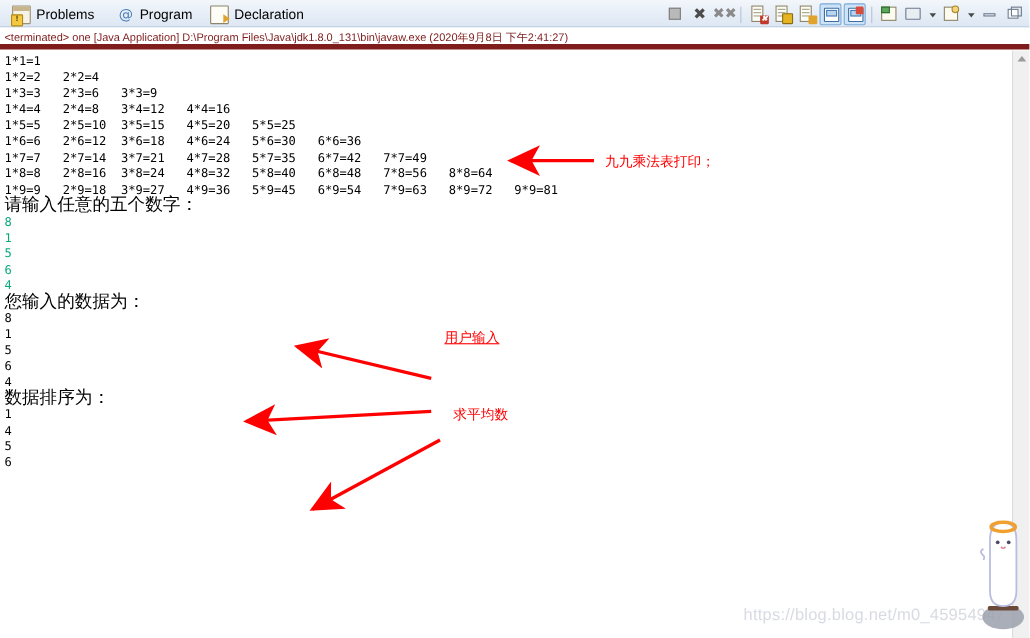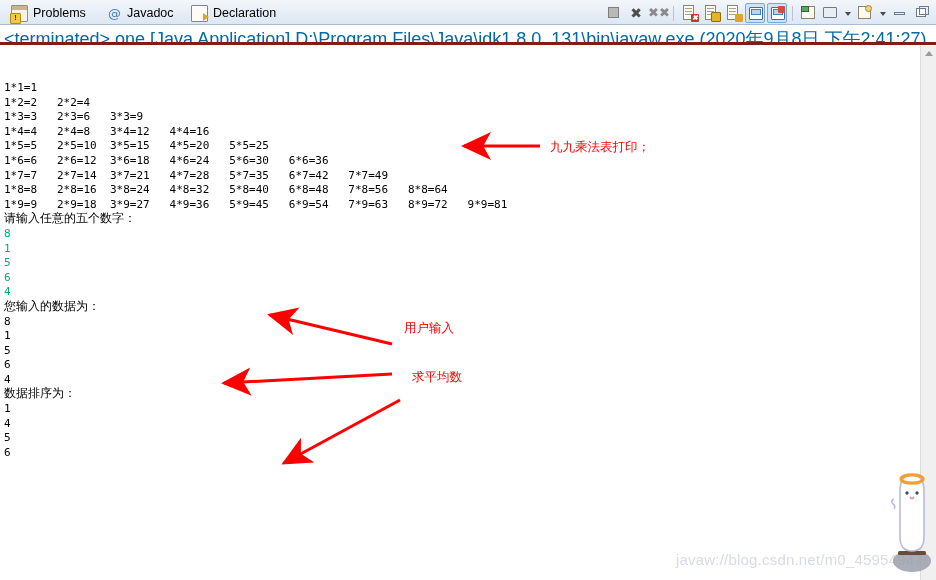--- a/index.html
+++ b/index.html
@@ -281,53 +281,52 @@
     border: 1px solid #6b7a8c;
     box-sizing: border-box;
   }
 
   
   #statusline {
     position: absolute;
     left: 0; top: 25px;
     width: 936px; height: 20px;
     background: #ffffff;
-    border-bottom: 3px solid #7f1d1d;
+    border-bottom: 5px solid #7f1d1d;
     box-sizing: border-box;
     padding: 2px 0 0 4px;
     font-family: "Liberation Sans", sans-serif;
-    font-size: 18px;
-    color: #0369a1;
+    font-size: 10px;
+    color: #7f1d1d;
     white-space: nowrap;
     overflow: hidden;
   }
 
   
   #console {
     position: absolute;
     left: 0; top: 46px;
     width: 936px; height: 380px;
     background: #ffffff;
     overflow: hidden;
-    margin-top: 32px;
   }
   #consoletext {
     position: absolute;
     left: 4px; top: 3px;
     width: 900px;
     font-family: "DejaVu Sans Mono", "Liberation Mono", monospace;
     font-size: 11px;
     line-height: 14.6px;
     white-space: pre;
     color: #000;
   }
   #consoletext .green { color: #0aa87a; }
   #consoletext .cjk {
-    font-family: Liberation Mono, monospace;
-    font-size: 12px;
+    font-family: Liberation Sans, sans-serif;
+    font-size: 16px;
   }
 
   
   #vscroll {
     position: absolute;
     right: 0; top: 46px;
     width: 16px; height: 534px;
     background: #f0f0f0;
     border-left: 1px solid #dcdcdc;
     box-sizing: border-box;
@@ -376,21 +375,21 @@
 
 <div id="tabbar">
 
   <div class="tab" style="left:4px;">
     <span class="ticon ic-problems"></span>
     <span class="tlabel">Problems</span>
   </div>
 
   <div class="tab" style="left:100px;">
     <span class="ticon ic-javadoc">@</span>
-    <span class="tlabel">Javadoc</span>
+    <span class="tlabel">Program</span>
   </div>
 
   <div class="tab" style="left:184px;">
     <span class="ticon ic-declaration"></span>
     <span class="tlabel">Declaration</span>
   </div>
 
 
   <div id="toolbar">
     <span class="tbtn">
@@ -469,25 +468,25 @@
       <marker id="ah" markerWidth="11" markerHeight="11" refX="9" refY="5.5" orient="auto">
         <path d="M0,0.8 L10,5.5 L0,10.2 L2.6,5.5 Z" fill="#ff0000"></path>
       </marker>
     </defs>
     <line x1="540" y1="146" x2="464" y2="146" stroke="#ff0000" stroke-width="3" marker-end="url(#ah)"></line>
     <line x1="392" y1="344" x2="270" y2="315" stroke="#ff0000" stroke-width="3" marker-end="url(#ah)"></line>
     <line x1="392" y1="374" x2="224" y2="383" stroke="#ff0000" stroke-width="3" marker-end="url(#ah)"></line>
     <line x1="400" y1="400" x2="284" y2="463" stroke="#ff0000" stroke-width="3" marker-end="url(#ah)"></line>
   </svg>
   <div class="anno-text" style="left:550px;top:139px;">九九乘法表打印；</div>
-  <div class="anno-text" style="left:404px;top:320px;">用户输入</div>
+  <div class="anno-text" style="left:404px;top:299px;text-decoration:underline;">用户输入</div>
   <div class="anno-text" style="left:412px;top:369px;">求平均数</div>
 </div>
 
-<div id="watermark">javaw://blog.csdn.net/m0_45954947</div>
+<div id="watermark">https://blog.blog.net/m0_45954947</div>
 <svg id="mascot" viewBox="0 0 44 110">
   <ellipse cx="24" cy="96" rx="19" ry="11" fill="#9aa0ad" opacity="0.85"></ellipse>
   <rect x="10" y="86" width="28" height="4" rx="1.5" fill="#6b4a3a"></rect>
   <path d="M12 26 Q12 10 24 10 Q36 10 36 26 L36 72 Q36 86 24 86 Q12 86 12 72 Z" fill="#ffffff" stroke="#b9bbe0" stroke-width="1.6"></path>
   <ellipse cx="24" cy="14" rx="11" ry="4.2" fill="none" stroke="#f0a030" stroke-width="3.2"></ellipse>
   <ellipse cx="24" cy="14" rx="6" ry="2" fill="#ffffff"></ellipse>
   <circle cx="19" cy="28" r="1.7" fill="#4a4a6a"></circle>
   <circle cx="29" cy="28" r="1.7" fill="#4a4a6a"></circle>
   <path d="M22 32 Q24 35 26 32" fill="none" stroke="#e0849a" stroke-width="1.4"></path>
   <path d="M6 34 Q2 36 5 39 Q8 41 6 44" fill="none" stroke="#b9bbe0" stroke-width="1.6"></path>

